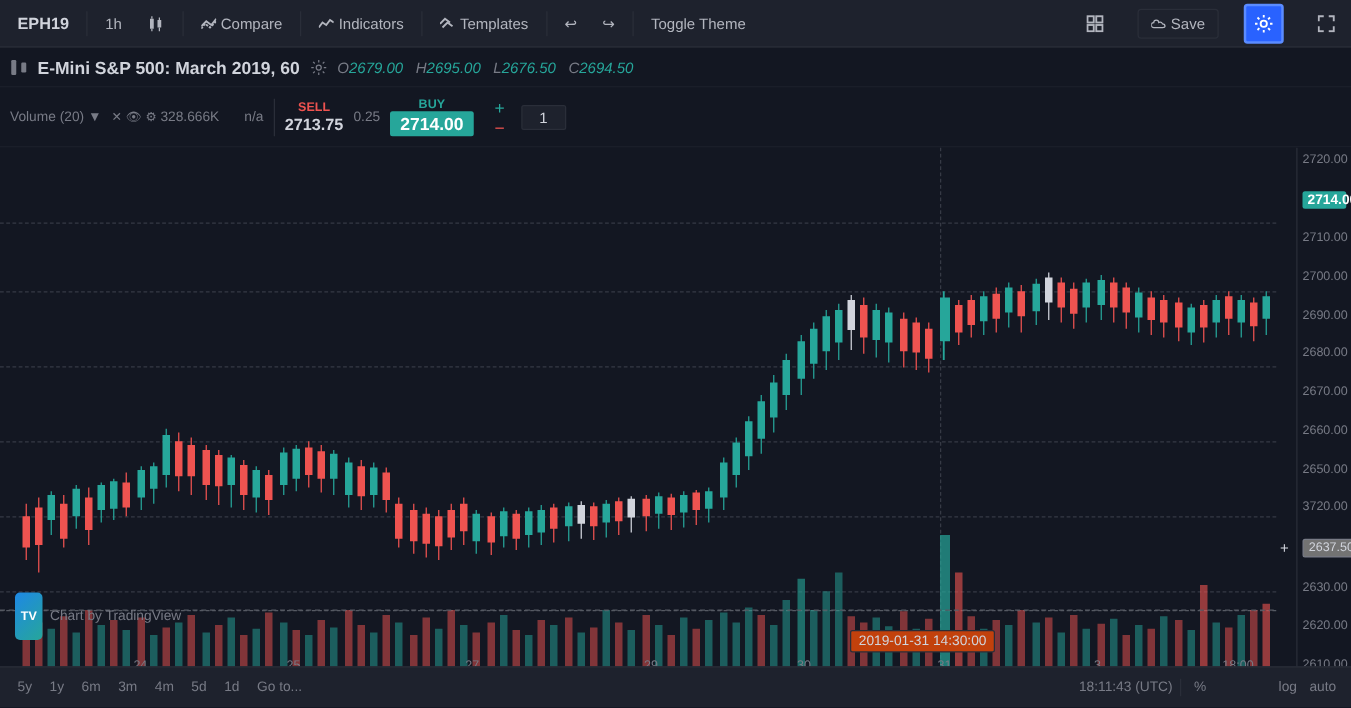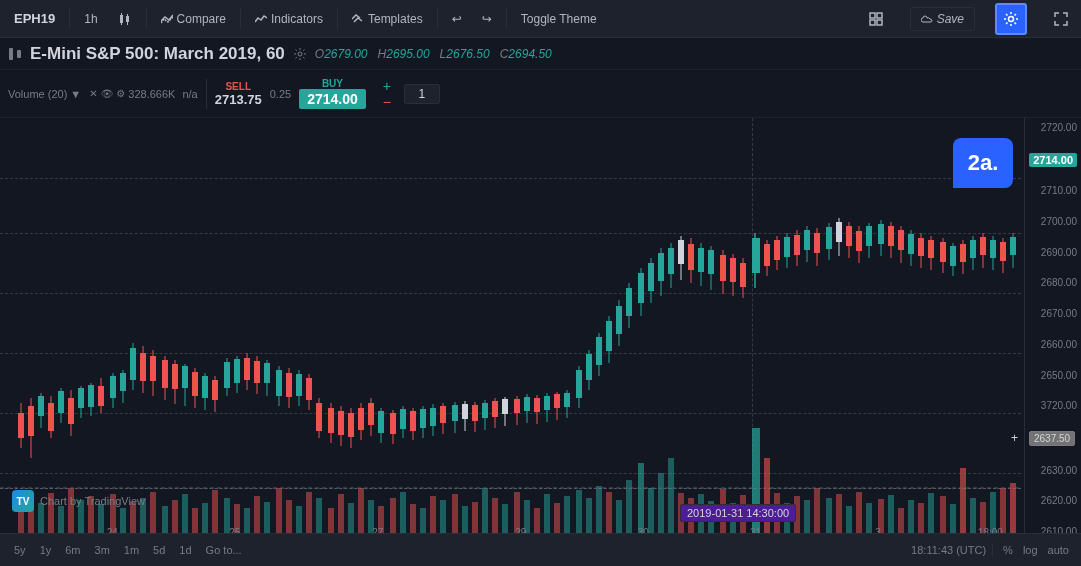--- a/index.html
+++ b/index.html
@@ -47,21 +47,20 @@
       font-weight: bold;
       color: #d1d4dc;
       font-size: 13px;
       padding: 4px 8px;
     }
     .toolbar-spacer { flex: 1; }
     .toolbar-right {
       display: flex;
       align-items: center;
       gap: 20px;
-      font-style: italic;
     }
     .save-btn {
       display: flex;
       align-items: center;
       gap: 4px;
       padding: 4px 10px;
       border-radius: 3px;
       cursor: pointer;
       color: #b2b5be;
       font-size: 12px;
@@ -99,21 +98,21 @@
       height: 32px;
       padding: 0 8px;
       background: #131722;
       border-bottom: 1px solid #1e222d;
       gap: 8px;
       font-size: 12px;
     }
     .chart-title {
       font-weight: bold;
       color: #d1d4dc;
-      font-size: 17px;
+      font-size: 14px;
     }
     .chart-ohlc {
       display: flex;
       gap: 10px;
       color: #787b86;
       font-size: 12px;
       font-style: italic;
     }
     .chart-ohlc span.lbl { color: #787b86; }
     .chart-ohlc span.val { color: #26a69a; }
@@ -183,21 +182,21 @@
       height: calc(566px - 38px - 32px - 48px - 24px);
       background: #131722;
       overflow: hidden;
     }
 
     
     .price-scale {
       position: absolute;
       right: 0;
       top: 0;
-      width: 57px;
+      width: 44px;
       height: 100%;
       background: #131722;
       border-left: 1px solid #2a2e39;
       display: flex;
       flex-direction: column;
       justify-content: space-between;
       padding: 4px 4px;
       font-size: 10px;
       color: #787b86;
     }
@@ -243,21 +242,21 @@
     .bottom-btn {
       padding: 2px 6px;
       border-radius: 2px;
       cursor: pointer;
       color: #787b86;
     }
     .bottom-sep { width: 1px; height: 14px; background: #2a2e39; margin: 0 4px; }
     .bottom-spacer { flex: 1; }
     .bottom-time { color: #787b86; font-size: 11px; }
     .bottom-pct { cursor: pointer; color: #787b86; padding: 2px 4px; border-radius: 2px; }
-    .bottom-log { cursor: pointer; color: #787b86; padding: 2px 4px; border-radius: 2px; }
+    .bottom-log { cursor: pointer; color: #787b86; padding: 2px 4px; border-radius: 2px; margin-left: 48px; }
     .bottom-auto { cursor: pointer; color: #787b86; padding: 2px 4px; border-radius: 2px; }
 
     
     .chart-svg {
       position: absolute;
       left: 0;
       top: 0;
       width: calc(100% - 60px);
       height: 100%;
     }
@@ -285,21 +284,21 @@
       bottom: 30px;
       left: 12px;
       display: flex;
       align-items: center;
       gap: 6px;
       color: #787b86;
       font-size: 11px;
     }
     .tv-logo-icon {
       width: 22px;
-      height: 22px;
+      height: 38px;
       background: linear-gradient(135deg, #1e88e5, #26a69a);
       border-radius: 4px;
       display: flex;
       align-items: center;
       justify-content: center;
       color: white;
       font-size: 10px;
       font-weight: bold;
     }
 
@@ -432,21 +431,21 @@
 
 <div class="trade-panel">
   <div class="volume-label">
     <span>Volume (20)</span> ▼
   </div>
   <div class="volume-controls">
     <span class="vol-x">✕</span>
     <span class="vol-x">👁</span>
     <span class="vol-x">⚙</span>
     <span>328.666K</span>
-    <span style="margin-left:4px;text-align:center;">n/a</span>
+    <span style="margin-left:17px;text-align:center;">n/a</span>
   </div>
   <div class="trade-sep"></div>
   <div class="sell-block">
     <div class="sell-label">SELL</div>
     <div class="sell-price">2713.75</div>
   </div>
   <div class="spread-block">
     <div class="spread-val">0.25</div>
   </div>
   <div class="buy-block">
@@ -825,41 +824,38 @@
     <span class="date-label" style="left:11%;text-align:right;">24</span>
     <span class="date-label" style="left:23%;">25</span>
     <span class="date-label" style="left:37%;">27</span>
     <span class="date-label" style="left:51%;">29</span>
     <span class="date-label" style="left:63%;">30</span>
     <span class="date-label" style="left:74%;">31</span>
     <span class="date-label" style="left:86%;">3</span>
     <span class="date-label" style="left:97%;">18:00</span>
   </div>
 
-  <div style="position:absolute;bottom:20px;left:680px;background:#4c1d95;border:1px solid #2a2e39;padding:2px 6px;font-size:11px;color:#d1d4dc;white-space:nowrap;border-radius:2px;">
+  <div style="position:absolute;bottom:20px;left:680px;background:#c2410c;border:1px solid #2a2e39;padding:2px 6px;font-size:11px;color:#d1d4dc;white-space:nowrap;border-radius:2px;">
     <span>2019-01-31  14:30:00</span>
   </div>
 
   <div class="tv-logo">
     <div class="tv-logo-icon">TV</div>
     <span>Chart by TradingView</span>
   </div>
 
-  <div class="callout-2a">
-    <span>2a.</span>
-  </div>
 
 </div>
 
 <div class="bottom-bar">
   <div class="bottom-btn">5y</div>
   <div class="bottom-btn">1y</div>
   <div class="bottom-btn">6m</div>
   <div class="bottom-btn">3m</div>
-  <div class="bottom-btn">1m</div>
+  <div class="bottom-btn">4m</div>
   <div class="bottom-btn">5d</div>
   <div class="bottom-btn">1d</div>
   <div class="bottom-btn">Go to...</div>
   <div class="bottom-spacer"></div>
   <span class="bottom-time">18:11:43 (UTC)</span>
   <div class="bottom-sep"></div>
   <div class="bottom-pct">%</div>
   <div class="bottom-log">log</div>
   <div class="bottom-auto">auto</div>
 </div>

